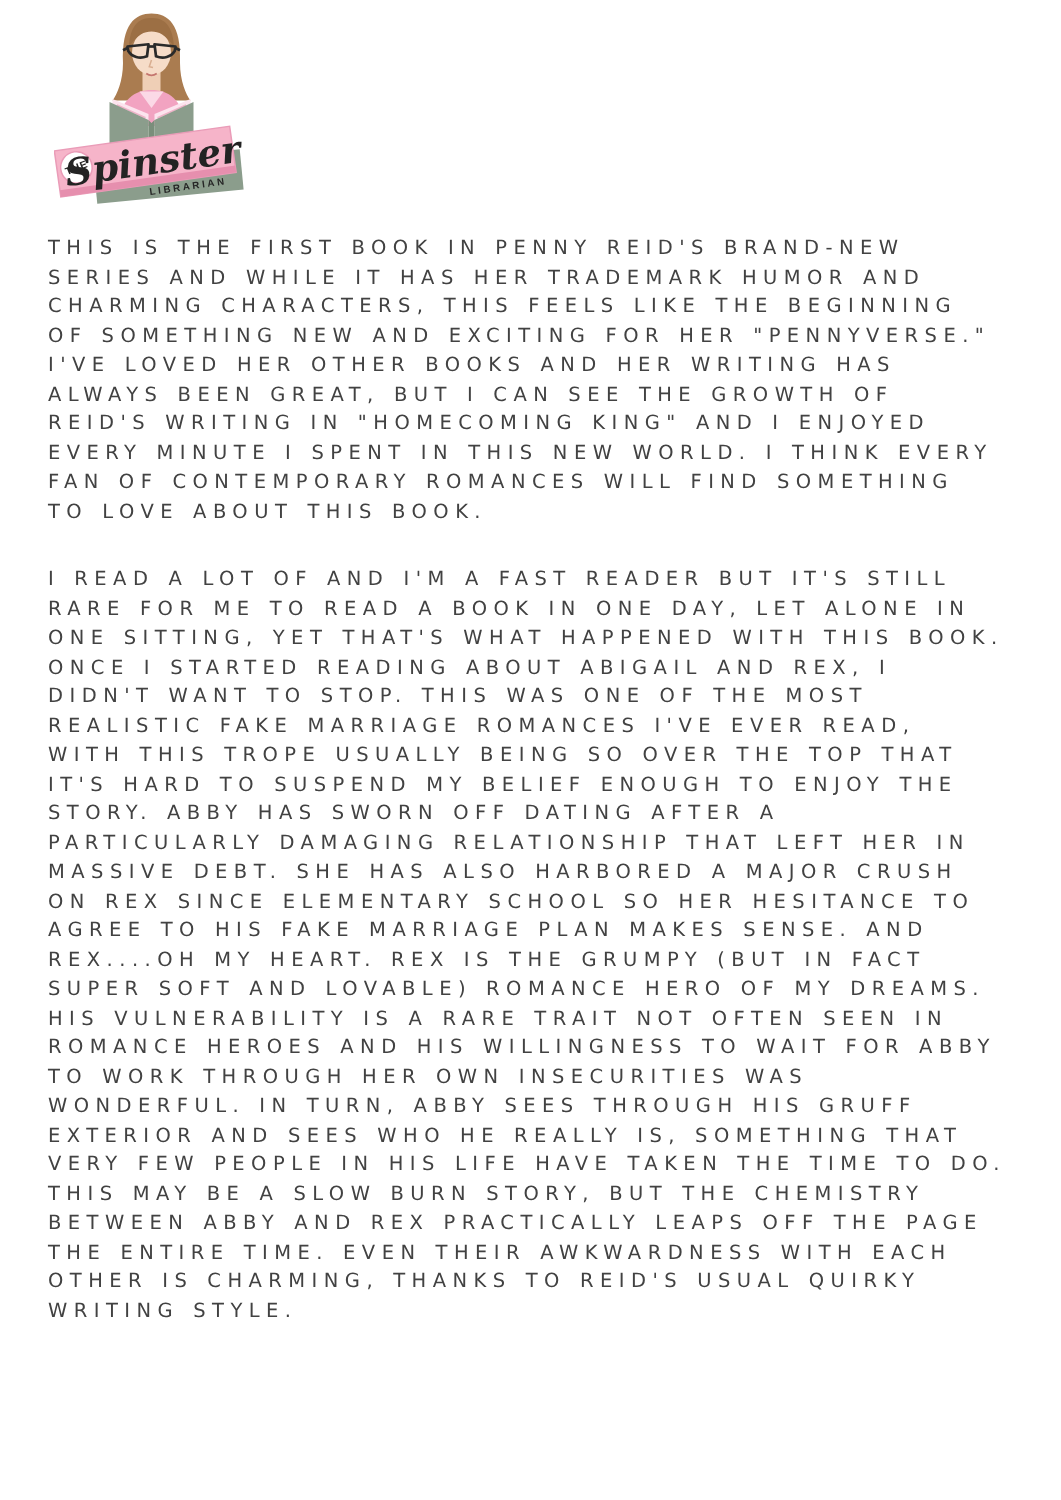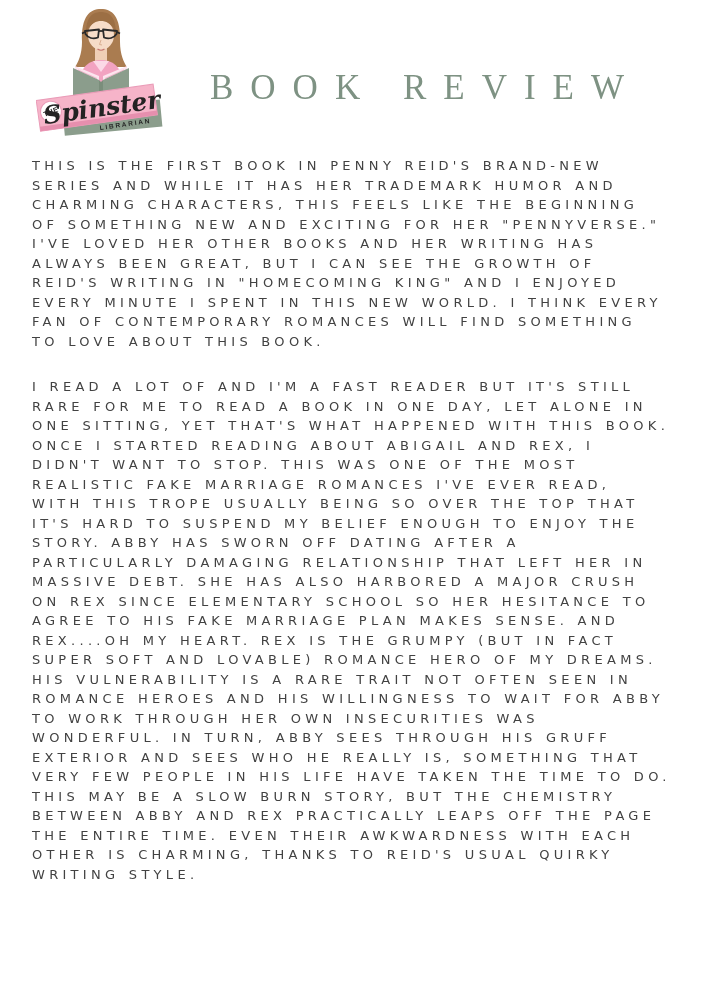--- a/index.html
+++ b/index.html
@@ -113,21 +113,20 @@
         <rect x="26" y="102" width="98" height="27" transform="rotate(2.5 75 115)" fill="#8b9d8c"></rect>
         <rect x="2" y="88" width="118" height="31" stroke="#ea9cb8" stroke-width="1" fill="#f6b4c9"></rect>
         <rect x="2" y="114.5" width="118" height="4.5" fill="#e68fae"></rect>
         <circle cx="15" cy="101" r="10.5" fill="#ffffff" stroke="#ea9cb8" stroke-width="1"></circle>
         <text class="logo-the" x="15" y="103.5" transform="rotate(-14 15 101)">THE</text>
         <text class="logo-script" x="66" y="112.5">Spinster</text>
         <text class="logo-sub" x="87" y="126">LIBRARIAN</text>
       </g>
     </svg>
 
-    <h1 class="title">BOOK REVIEW</h1>
   </header>
 
   <main class="content">
     <p class="review-p">THIS IS THE FIRST BOOK IN PENNY REID'S BRAND-NEW SERIES AND WHILE IT HAS HER TRADEMARK HUMOR AND CHARMING CHARACTERS, THIS FEELS LIKE THE BEGINNING OF SOMETHING NEW AND EXCITING FOR HER "PENNYVERSE." I'VE LOVED HER OTHER BOOKS AND HER WRITING HAS ALWAYS BEEN GREAT, BUT I CAN SEE THE GROWTH OF REID'S WRITING IN "HOMECOMING KING" AND I ENJOYED EVERY MINUTE I SPENT IN THIS NEW WORLD. I THINK EVERY FAN OF CONTEMPORARY ROMANCES WILL FIND SOMETHING TO LOVE ABOUT THIS BOOK.</p>
     <p class="review-p">I READ A LOT OF AND I'M A FAST READER BUT IT'S STILL RARE FOR ME TO READ A BOOK IN ONE DAY, LET ALONE IN ONE SITTING, YET THAT'S WHAT HAPPENED WITH THIS BOOK. ONCE I STARTED READING ABOUT ABIGAIL AND REX, I DIDN'T WANT TO STOP. THIS WAS ONE OF THE MOST REALISTIC FAKE MARRIAGE ROMANCES I'VE EVER READ, WITH THIS TROPE USUALLY BEING SO OVER THE TOP THAT IT'S HARD TO SUSPEND MY BELIEF ENOUGH TO ENJOY THE STORY. ABBY HAS SWORN OFF DATING AFTER A PARTICULARLY DAMAGING RELATIONSHIP THAT LEFT HER IN MASSIVE DEBT. SHE HAS ALSO HARBORED A MAJOR CRUSH ON REX SINCE ELEMENTARY SCHOOL SO HER HESITANCE TO AGREE TO HIS FAKE MARRIAGE PLAN MAKES SENSE. AND REX....OH MY HEART. REX IS THE GRUMPY (BUT IN FACT SUPER SOFT AND LOVABLE) ROMANCE HERO OF MY DREAMS. HIS VULNERABILITY IS A RARE TRAIT NOT OFTEN SEEN IN ROMANCE HEROES AND HIS WILLINGNESS TO WAIT FOR ABBY TO WORK THROUGH HER OWN INSECURITIES WAS WONDERFUL. IN TURN, ABBY SEES THROUGH HIS GRUFF EXTERIOR AND SEES WHO HE REALLY IS, SOMETHING THAT VERY FEW PEOPLE IN HIS LIFE HAVE TAKEN THE TIME TO DO. THIS MAY BE A SLOW BURN STORY, BUT THE CHEMISTRY BETWEEN ABBY AND REX PRACTICALLY LEAPS OFF THE PAGE THE ENTIRE TIME. EVEN THEIR AWKWARDNESS WITH EACH OTHER IS CHARMING, THANKS TO REID'S USUAL QUIRKY WRITING STYLE.</p>
   </main>
 
 </div>
 
 </body></html>

